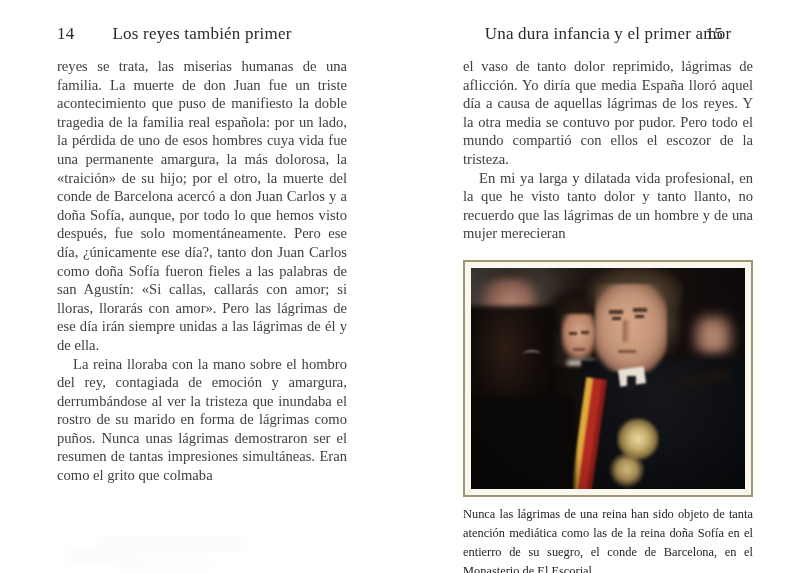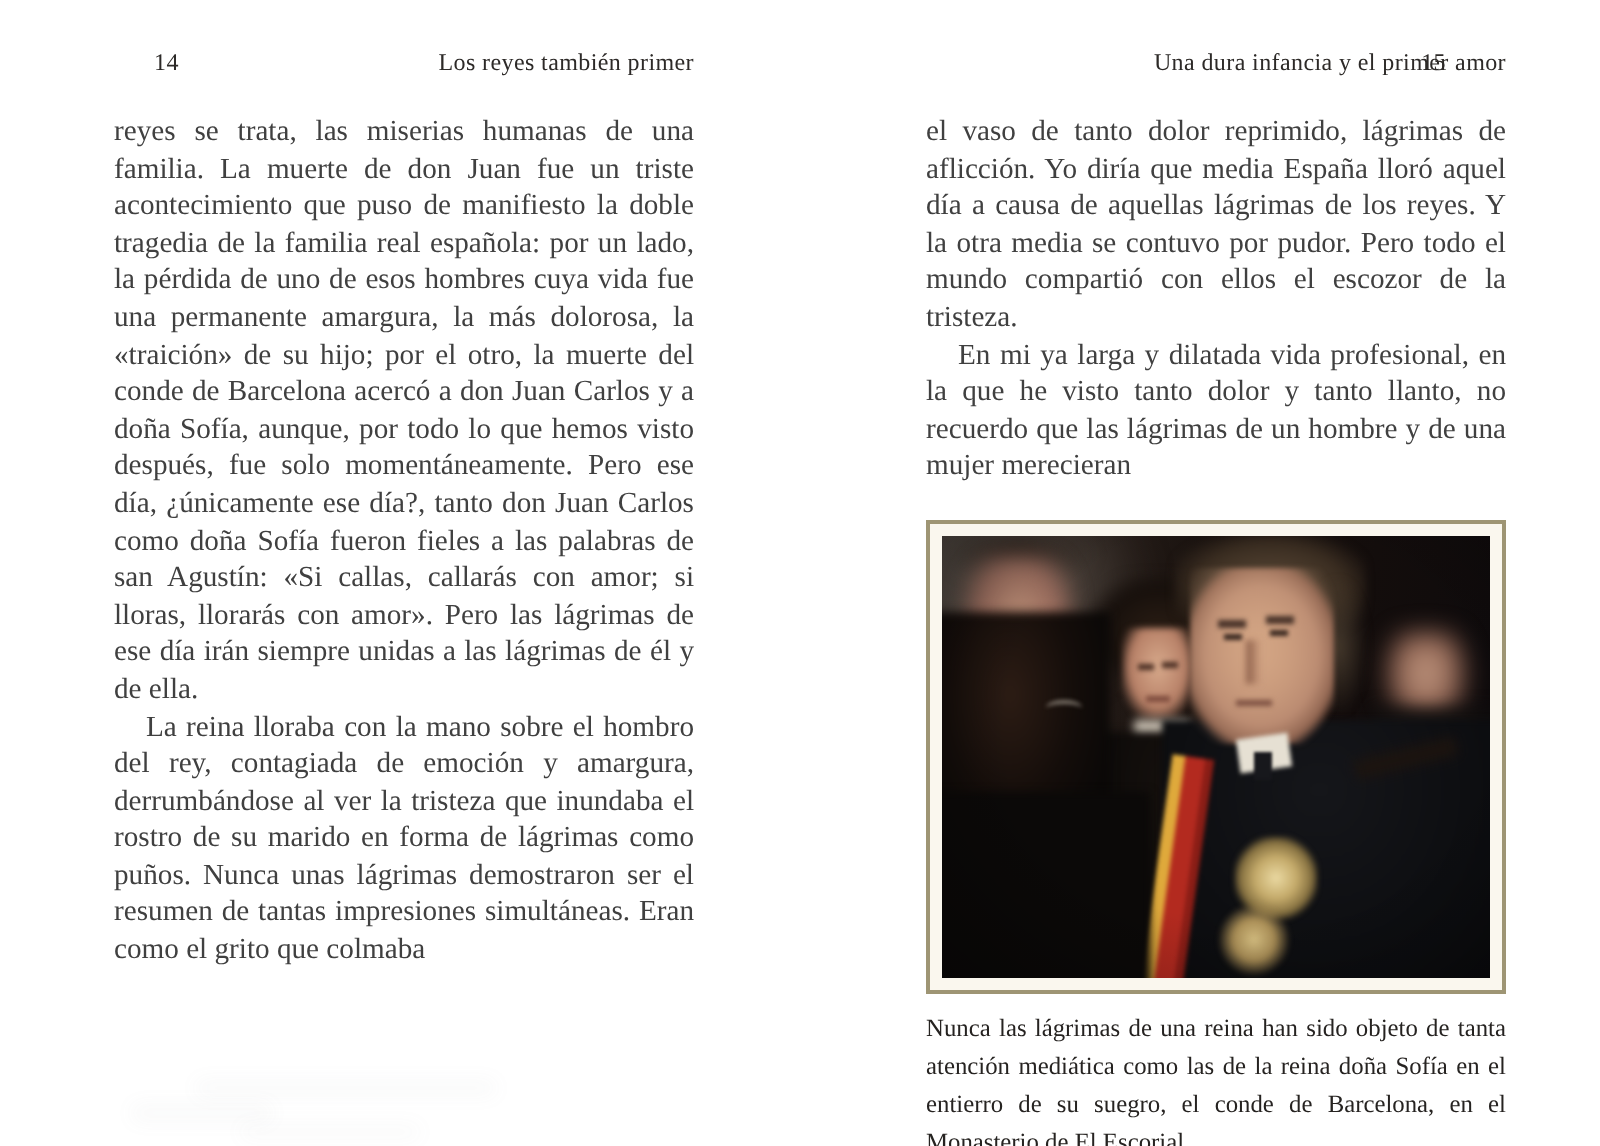--- a/index.html
+++ b/index.html
@@ -12,23 +12,22 @@
     color:#201d1b;
   }
   .page {
     position:absolute; top:24px; width:290px;
   }
   .page-left  { left:57px; }
   .page-right { left:463px; }
 
   .running-head {
     position:relative; height:15px;
-    font-size:12px; color:#2d2a28; letter-spacing:.2px;
-    text-align:right;
-    margin-left:20px;
+    font-size:17px; color:#2d2a28; letter-spacing:.2px;
+    text-align:center;
   }
   .running-head .folio { position:absolute; top:0; }
   .page-left  .folio { left:0; }
   .page-right .folio { right:30px; }
 
   .body-text { margin-top:18px; }
   .body-text p {
     font-size:14.6px; line-height:18.6px;
     text-align:justify;
     text-indent:16px;

